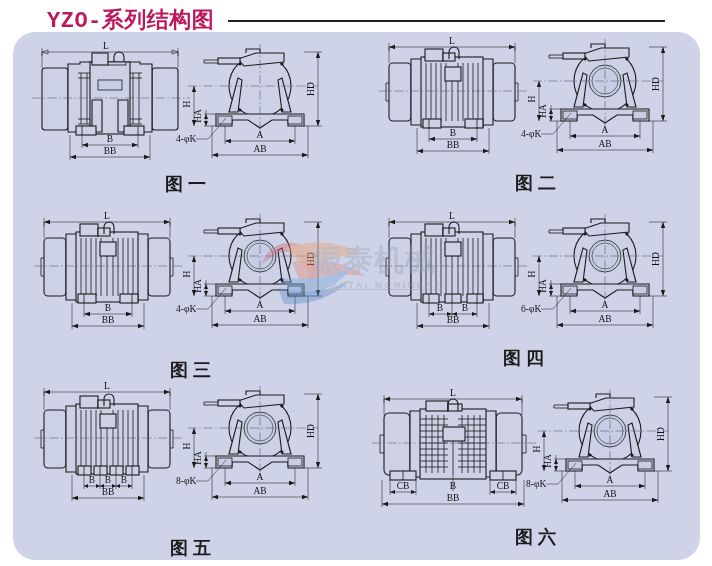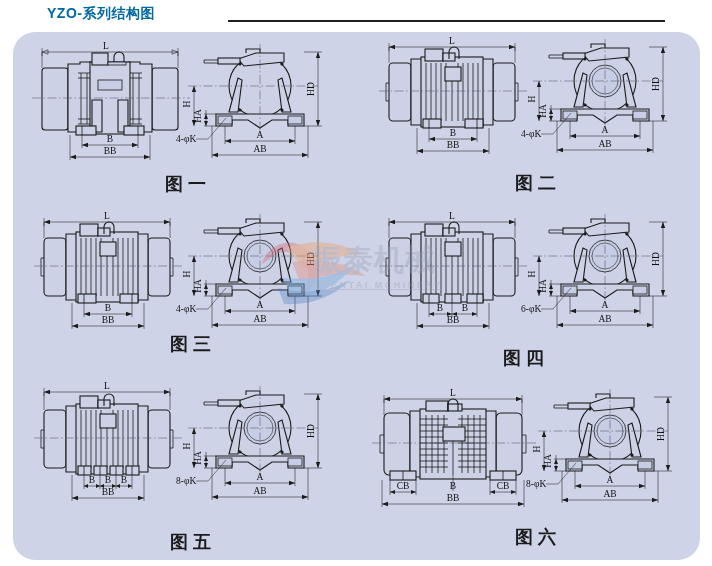--- a/index.html
+++ b/index.html
@@ -11,22 +11,22 @@
     position:relative;
   }
   #page{position:relative;width:712px;height:566px;}
 
   
   .title-bar{
     position:absolute;left:0;top:0;width:712px;height:32px;
   }
   .title-text{
     position:absolute;left:47px;top:5px;
-    font-family:Liberation Sans, sans-serif;
-    font-weight:bold;font-size:14px;color:#0369a1;
+    font-family:Liberation Mono, monospace;
+    font-weight:bold;font-size:22px;color:#be185d;
     letter-spacing:.5px;white-space:nowrap;
   }
   .title-rule{
     position:absolute;left:228px;top:20px;width:437px;height:2px;
     background:#231f20;
   }
 
   
   .panel{
     position:absolute;left:13px;top:32px;
@@ -404,21 +404,21 @@
         <path d="M97 101 l-6 -2.2 v4.4 z" fill="#1b1b1b"></path>
         <text class="dt" x="62" y="98" text-anchor="middle">A</text>
         <line class="thin" x1="14" y1="86" x2="14" y2="118"></line>
         <line class="thin" x1="110" y1="86" x2="110" y2="118"></line>
         <line class="dim" x1="14" y1="115" x2="110" y2="115"></line>
         <path d="M14 115 l6 -2.2 v4.4 z" fill="#1b1b1b"></path>
         <path d="M110 115 l-6 -2.2 v4.4 z" fill="#1b1b1b"></path>
         <text class="dt" x="62" y="112" text-anchor="middle">AB</text>
       </g>
     </svg>
-    <div class="cap" style="left:140px;top:124px;">图三</div>
+    <div class="cap" style="left:140px;top:150px;">图三</div>
   </div>
 
   <div class="fig" style="left:375px;top:208px;">
     <svg width="300" height="135" viewBox="0 0 300 135">
       <line class="dim" x1="14" y1="14" x2="140" y2="14"></line>
       <path class="dim" d="M14 10 L14 18 M140 10 L140 18"></path>
       <path d="M14 14 l6 -2.2 v4.4 z" fill="#1b1b1b"></path>
       <path d="M140 14 l-6 -2.2 v4.4 z" fill="#1b1b1b"></path>
       <line class="thin" x1="14" y1="14" x2="14" y2="30"></line>
       <line class="thin" x1="140" y1="14" x2="140" y2="30"></line>
@@ -627,21 +627,21 @@
         <path d="M97 101 l-6 -2.2 v4.4 z" fill="#1b1b1b"></path>
         <text class="dt" x="62" y="98" text-anchor="middle">A</text>
         <line class="thin" x1="14" y1="86" x2="14" y2="118"></line>
         <line class="thin" x1="110" y1="86" x2="110" y2="118"></line>
         <line class="dim" x1="14" y1="115" x2="110" y2="115"></line>
         <path d="M14 115 l6 -2.2 v4.4 z" fill="#1b1b1b"></path>
         <path d="M110 115 l-6 -2.2 v4.4 z" fill="#1b1b1b"></path>
         <text class="dt" x="62" y="112" text-anchor="middle">AB</text>
       </g>
     </svg>
-    <div class="cap" style="left:140px;top:152px;">图五</div>
+    <div class="cap" style="left:140px;top:158px;">图五</div>
   </div>
 
   <div class="fig" style="left:370px;top:385px;">
     <svg width="310" height="140" viewBox="0 0 310 140">
       <line class="dim" x1="14" y1="14" x2="152" y2="14"></line>
       <path class="dim" d="M14 10 L14 18 M152 10 L152 18"></path>
       <path d="M14 14 l6 -2.2 v4.4 z" fill="#1b1b1b"></path>
       <path d="M152 14 l-6 -2.2 v4.4 z" fill="#1b1b1b"></path>
       <line class="thin" x1="14" y1="14" x2="14" y2="30"></line>
       <line class="thin" x1="152" y1="14" x2="152" y2="30"></line>

